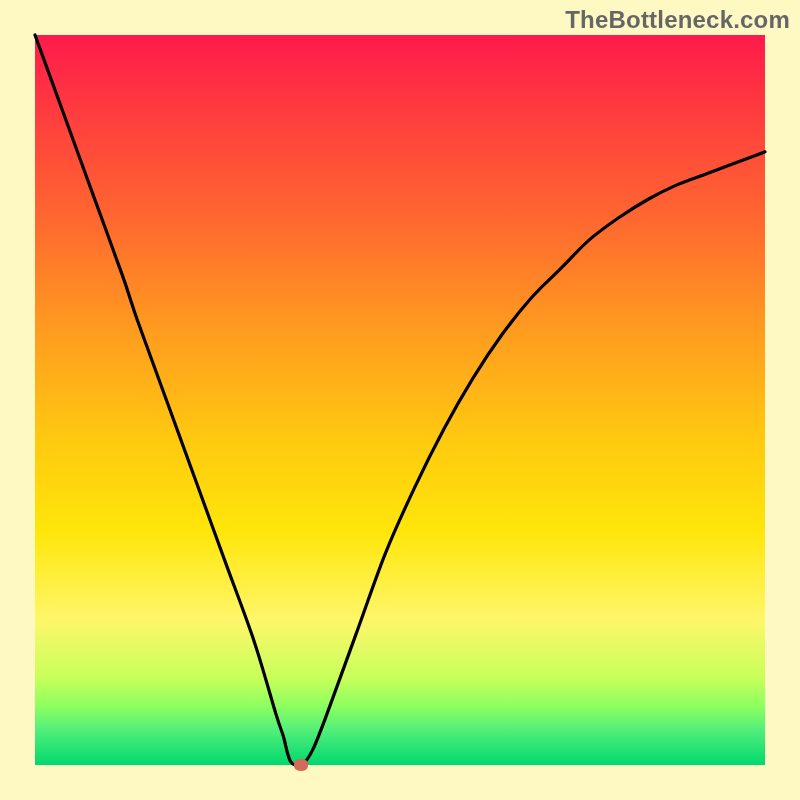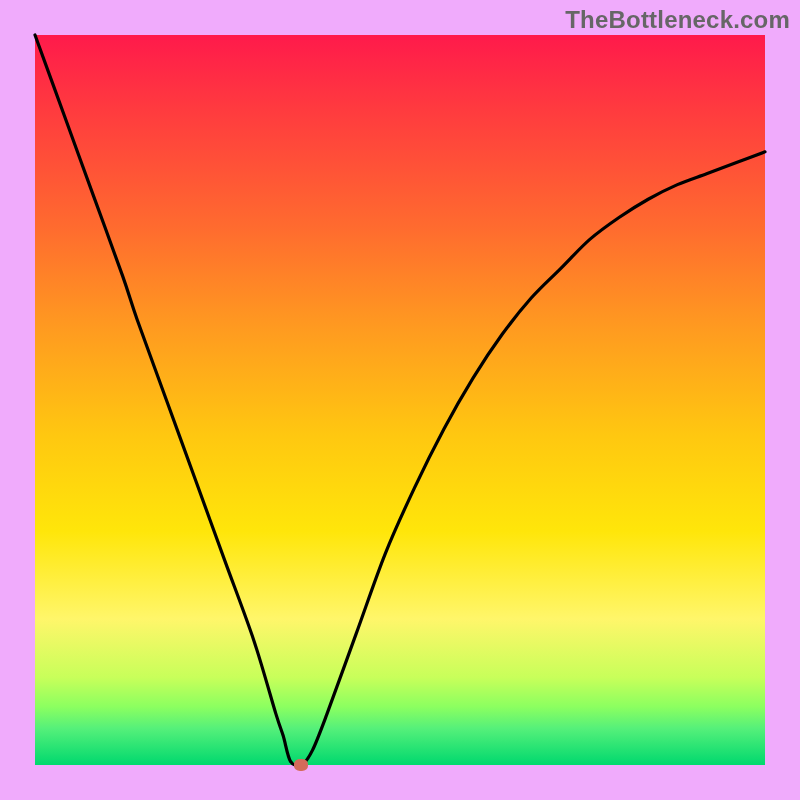--- a/index.html
+++ b/index.html
@@ -8,21 +8,21 @@
     width: 800px;
     height: 800px;
     overflow: hidden;
     background: #000;
     font-family: Arial, Helvetica, sans-serif;
   }
   .frame {
     position: relative;
     width: 800px;
     height: 800px;
-    background: #f0abfc;
+    background: #fef9c3;
     text-align: center;
   }
   .plot-area {
     position: absolute;
     left: 35px;
     top: 35px;
     width: 730px;
     height: 730px;
     background: linear-gradient(to bottom,
       #ff1a4b 0%,

